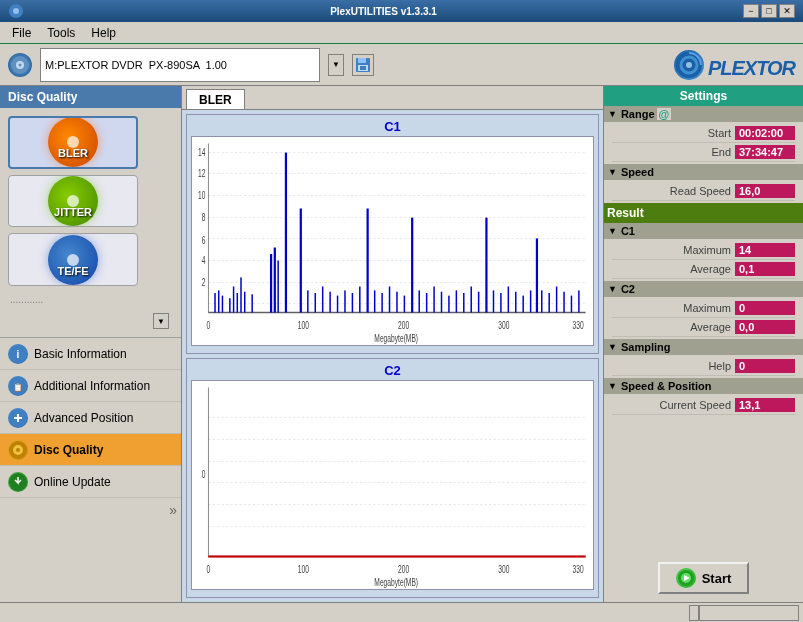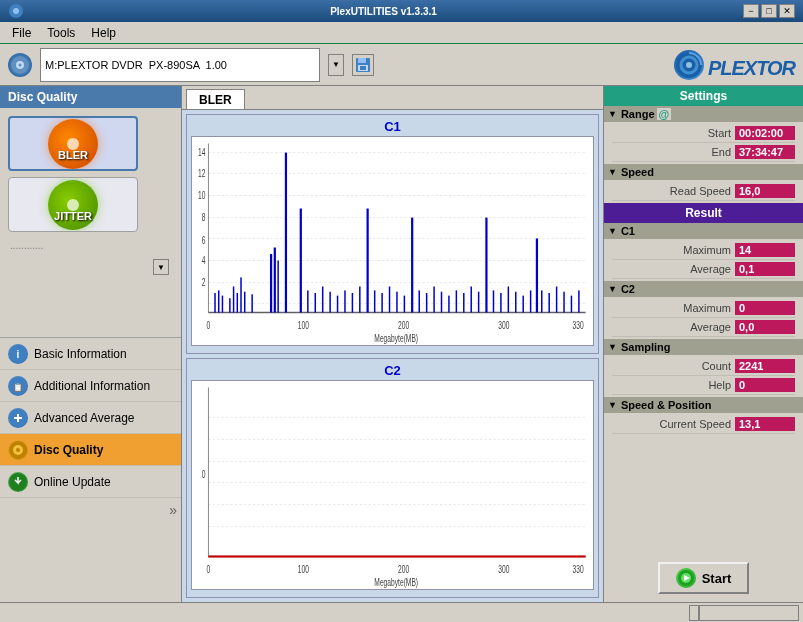--- a/index.html
+++ b/index.html
@@ -397,24 +397,23 @@
     }
     .setting-value {
       background: #be185d;
       color: white;
       padding: 1px 4px;
       min-width: 60px;
       text-align: left;
       font-weight: bold;
     }
     .result-section-header {
-      background: #4c1d95;
+      background: #4d7c0f;
       color: white;
       font-weight: bold;
-      text-align: center;
       padding: 3px;
       font-size: 12px;
     }
     .start-btn {
       margin: 8px auto;
       display: flex;
       align-items: center;
       gap: 6px;
       background: #d4d0c8;
       border: 2px solid #808080;
@@ -537,20 +536,26 @@
         </div>
       </div>
 
       <div class="disc-icon-btn">
         <div class="disc-circle disc-jitter">
           <div class="disc-inner"></div>
           <span style="position:absolute; bottom:8px; font-size:11px; font-weight:bold; color:white; text-shadow:1px 1px 2px black;">JITTER</span>
         </div>
       </div>
 
+      <div class="disc-icon-btn">
+        <div class="disc-circle disc-tefe">
+          <div class="disc-inner"></div>
+          <span style="position:absolute; bottom:8px; font-size:11px; font-weight:bold; color:white; text-shadow:1px 1px 2px black;">TE/FE</span>
+        </div>
+      </div>
 
       <div class="disc-dots">............</div>
       <div style="display:flex; justify-content:flex-end; width:100%;">
         <div class="scroll-down">▼</div>
       </div>
     </div>
 
     <div class="nav-items">
       <div class="nav-item">
         <div class="nav-icon nav-icon-blue">
@@ -571,21 +576,21 @@
         <span>Additional Information</span>
       </div>
       <div class="nav-item">
         <div class="nav-icon nav-icon-blue">
           <svg width="20" height="20" viewBox="0 0 20 20">
             <circle cx="10" cy="10" r="9" fill="#4080c0"></circle>
             <rect x="6" y="9" width="8" height="2" fill="white"></rect>
             <rect x="9" y="6" width="2" height="8" fill="white"></rect>
           </svg>
         </div>
-        <span>Advanced Average</span>
+        <span>Advanced Position</span>
       </div>
       <div class="nav-item active">
         <div class="nav-icon nav-icon-yellow">
           <svg width="20" height="20" viewBox="0 0 20 20">
             <circle cx="10" cy="10" r="9" fill="#c08000"></circle>
             <circle cx="10" cy="10" r="5" fill="#f0c040"></circle>
             <circle cx="10" cy="10" r="2" fill="#c08000"></circle>
           </svg>
         </div>
         <span>Disc Quality</span>
@@ -808,24 +813,20 @@
         <span class="setting-value">0,0</span>
       </div>
     </div>
 
     <div class="section-header">
       <span class="collapse-icon">▼</span>
       <span>Sampling</span>
     </div>
     <div class="section-content">
       <div class="setting-row">
-        <span class="setting-label">Count</span>
-        <span class="setting-value">2241</span>
-      </div>
-      <div class="setting-row">
         <span class="setting-label">Help</span>
         <span class="setting-value">0</span>
       </div>
     </div>
 
     <div class="section-header">
       <span class="collapse-icon">▼</span>
       <span>Speed &amp; Position</span>
     </div>
     <div class="section-content">

